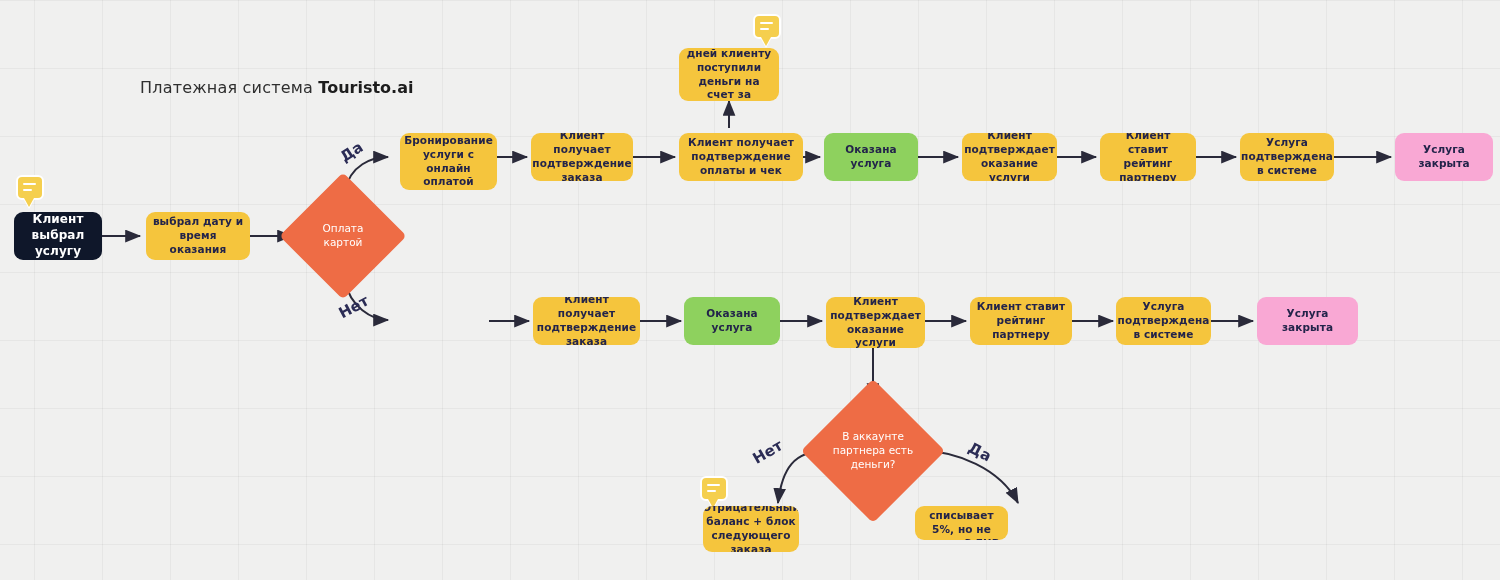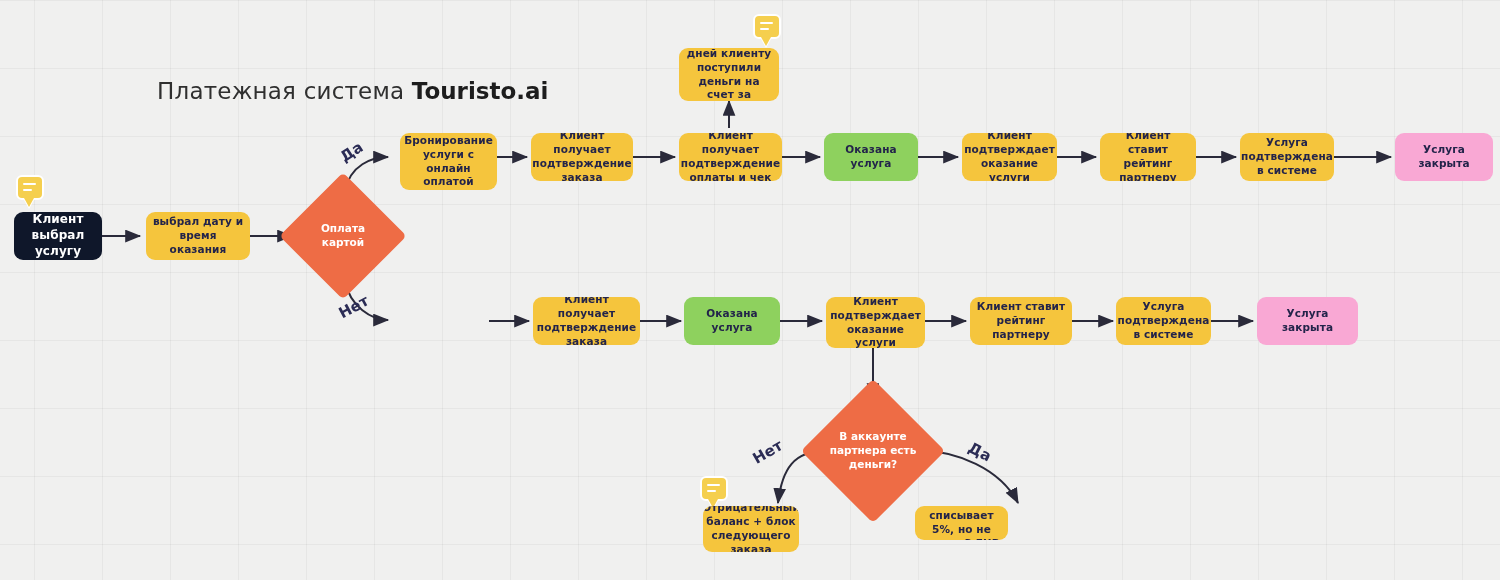--- a/index.html
+++ b/index.html
@@ -51,21 +51,21 @@
     position:absolute;inset:0;
     background:#ee6c45;
     transform:rotate(45deg);
     border-radius:5px;
   }
   .diamond .dlabel{
     position:relative;
     color:#ffffff;
     font-size:10.5px;
     line-height:1.32;
-    font-weight:700;
+    font-weight:400;
     width:86%;
   }
 
   .edge-label{
     position:absolute;
     color:#2b2c55;
     font-weight:700;
     font-size:15px;
     font-family:"DejaVu Sans","Liberation Sans",sans-serif;
     white-space:nowrap;
@@ -90,22 +90,22 @@
     filter:drop-shadow(0 2px 0 #ffffff);
   }
   .note i{
     position:absolute;left:5px;height:2.4px;background:#fff;border-radius:2px;display:block;
   }
   .note i.l1{top:6px;width:13px;}
   .note i.l2{top:12px;width:9px;}
 
   .title{
     position:absolute;
-    left:157px;top:78px;
-    font-size:23px;
+    left:140px;top:78px;
+    font-size:16px;
     color:#2f2f2f;
     font-weight:400;
     letter-spacing:.2px;
     white-space:nowrap;
     text-align:center;
   }
   .title b{font-weight:700;color:#1d1d1d;letter-spacing:0;}
 </style>
 </head>
 <body>
@@ -178,21 +178,21 @@
     <div class="dlabel">Оплата картой</div>
   </div>
 
   <div class="edge-label" style="left:340px;top:143px;transform:rotate(-33deg);">Да</div>
   <div class="edge-label" style="left:338px;top:298px;transform:rotate(-28deg);">Нет</div>
 
   <div class="node yellow" style="left:400px;top:133px;width:97px;height:57px;">Бронирование услуги с онлайн оплатой</div>
 
   <div class="node yellow" style="left:531px;top:133px;width:102px;height:48px;">Клиент получает подтверждение заказа</div>
 
-  <div class="node yellow" style="left:679px;top:133px;width:103px;height:48px;">Клиент получает подтверждение оплаты и чек</div>
+  <div class="node yellow" style="left:679px;top:133px;width:124px;height:48px;">Клиент получает подтверждение оплаты и чек</div>
 
   <div class="node yellow" style="left:679px;top:48px;width:100px;height:53px;">После 14 дней клиенту поступили деньги на счет за вычетом 5% и</div>
 
   <div class="node green green-dark-text" style="left:824px;top:133px;width:94px;height:48px;">Оказана услуга</div>
 
   <div class="node yellow" style="left:962px;top:133px;width:95px;height:48px;">Клиент подтверждает оказание услуги</div>
 
   <div class="node yellow" style="left:1100px;top:133px;width:96px;height:48px;">Клиент ставит рейтинг партнеру</div>
 
   <div class="node yellow" style="left:1240px;top:133px;width:94px;height:48px;">Услуга подтверждена в системе</div>

